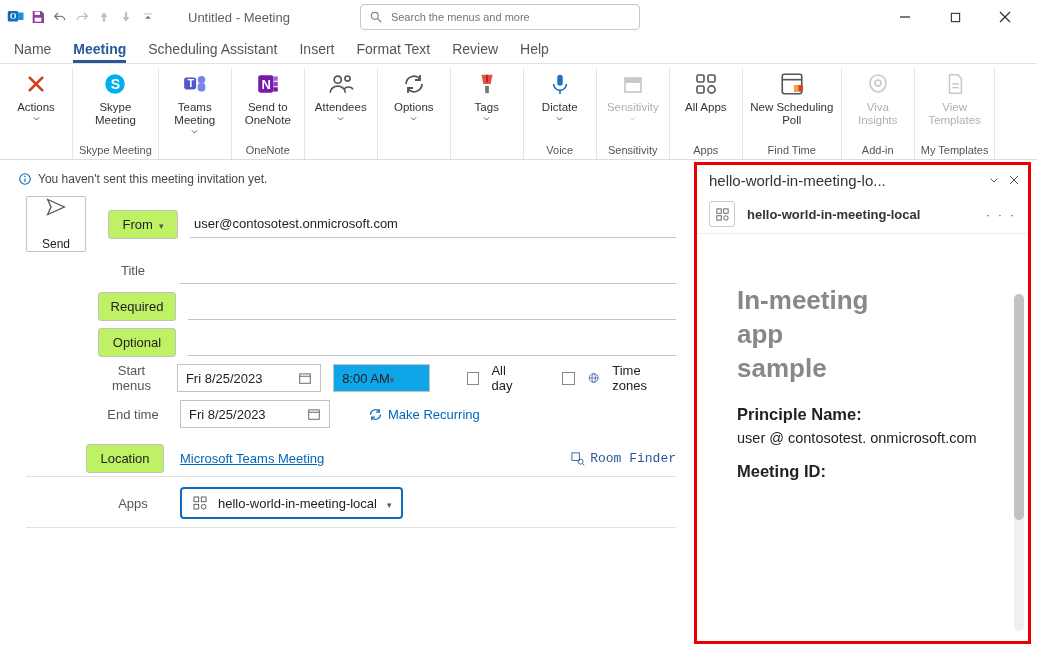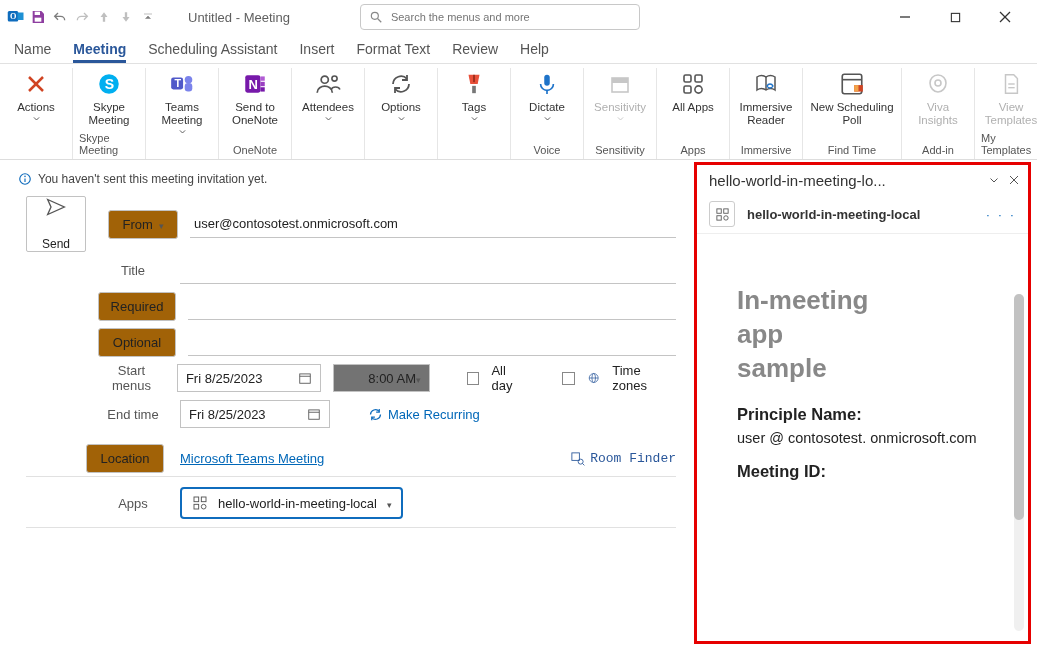--- a/index.html
+++ b/index.html
@@ -138,34 +138,34 @@
     width:60px; height:56px; border:1px solid #c2c2c2; border-radius:2px;
     display:flex; flex-direction:column; align-items:center; justify-content:center;
     font-size:12px;
     margin-right:10px;
     gap:20px;
   }
   .lblcol { width:70px; text-align:center; color:#555; }
   .pillbtn {
     display:inline-flex; align-items:flex-start; justify-content:center;
     border:1px solid #c2c2c2; border-radius:3px;
-    padding: 6px 10px; min-width:70px; font-size:13px; background:#a16207;
+    padding: 6px 10px; min-width:70px; font-size:13px; background:#bef264;
     gap:6px;
   }
   .textline {
     flex:1; border-bottom:1px solid #c4c4c4; height:28px;
     display:flex; align-items:center; padding-left:4px; color:#222;
   }
   .dateinput {
     width:150px; height:28px; border:1px solid #c2c2c2; display:flex; align-items:center;
     padding:0 8px; justify-content:space-between; background:#fff;
   }
   .timeinput {
     width:100px; height:28px; border:1px solid #c2c2c2; display:flex; align-items:center;
-    padding:0 8px; justify-content:flex-end; background:#737373;
+    padding:0 8px; justify-content:flex-start; background:#0ea5e9;
   }
   .chev::after { content:"▾"; font-size:9px; color:#555; }
   .linklike { color:#0067b8; text-decoration:underline; }
   .makerecur { color:#0067b8; display:inline-flex; align-items:center; gap:5px; }
   .roomlink { color:#2a579a; display:inline-flex; align-items:center; gap:5px;font-family:Liberation Mono, monospace; }
   .chk { width:13px; height:13px; border:1px solid #888; display:inline-block; vertical-align:middle; }
 
   .appzone {
     position:relative;
     border-bottom:1px solid #e1e1e1;
@@ -492,35 +492,20 @@
               <rect x="3" y="3" width="7" height="7" rx="1.5" fill="none" stroke="#555" stroke-width="1.6"></rect>
               <rect x="14" y="3" width="7" height="7" rx="1.5" fill="none" stroke="#555" stroke-width="1.6"></rect>
               <rect x="3" y="14" width="7" height="7" rx="1.5" fill="none" stroke="#555" stroke-width="1.6"></rect>
               <circle cx="17.5" cy="17.5" r="3.6" fill="none" stroke="#555" stroke-width="1.6"></circle>
             </svg>
           </div>
           <div>All Apps</div>
         </div>
       </div>
       <div class="glabel">Apps</div>
-    </div>
-    <div class="rgroup">
-      <div class="items">
-        <div class="rbtn">
-          <div class="ricon">
-            <svg width="26" height="24" viewBox="0 0 24 24">
-              <path d="M3 5c3-2 6-2 9 0 3-2 6-2 9 0v13c-3-2-6-2-9 0-3-2-6-2-9 0z" fill="none" stroke="#555" stroke-width="1.5"></path>
-              <line x1="12" y1="5" x2="12" y2="18" stroke="#555" stroke-width="1.5"></line>
-              <path d="M16 12c2 0 3 2 3 2s-1 2-3 2-3-2-3-2 1-2 3-2z" fill="none" stroke="#1e73c9" stroke-width="1.4"></path>
-            </svg>
-          </div>
-          <div>Immersive Reader</div>
-        </div>
-      </div>
-      <div class="glabel">Immersive</div>
     </div>
     <div class="rgroup">
       <div class="items">
         <div class="rbtn wide">
           <div class="ricon">
             <svg width="26" height="26" viewBox="0 0 24 24">
               <rect x="3" y="3" width="18" height="18" rx="2" fill="none" stroke="#555" stroke-width="1.5"></rect>
               <line x1="3" y1="8" x2="21" y2="8" stroke="#555" stroke-width="1.5"></line>
               <rect x="14" y="13" width="8" height="6" fill="#d04423"></rect>
               <rect x="14" y="13" width="4" height="6" fill="#f2a34a"></rect>

